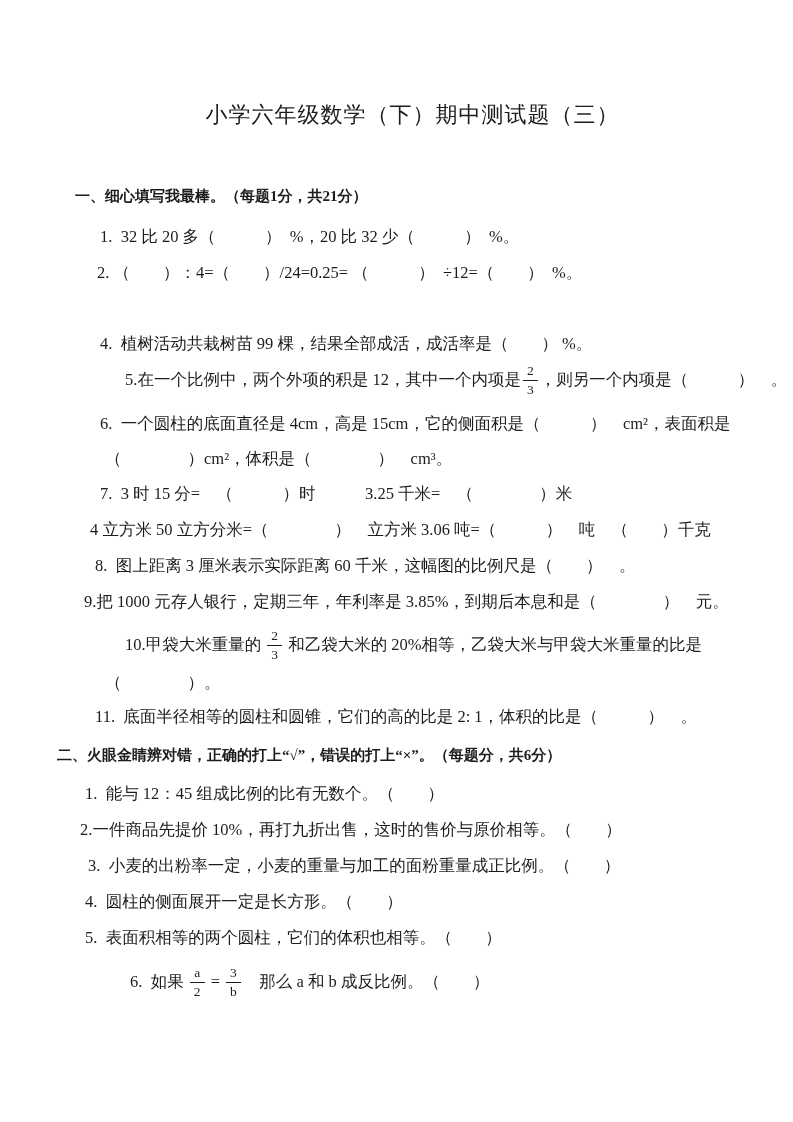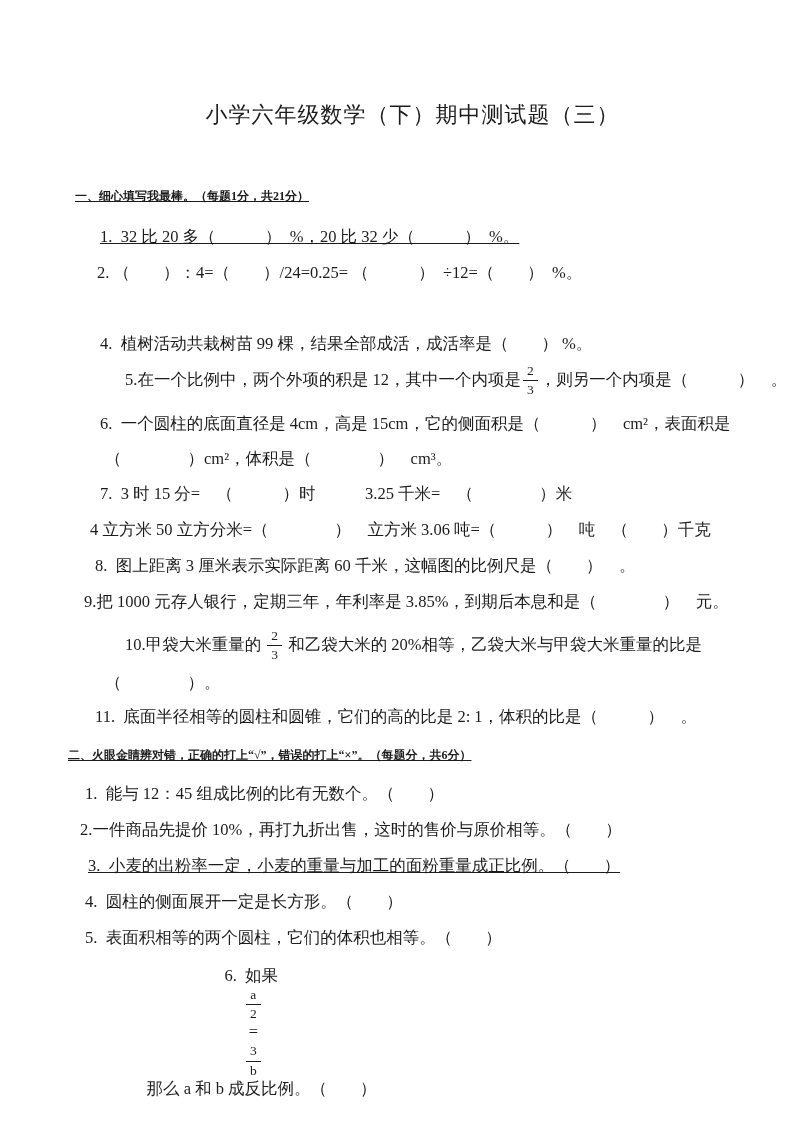--- a/index.html
+++ b/index.html
@@ -28,22 +28,21 @@
     letter-spacing: 1px;
     margin: 0;
   }
   .line {
     position: absolute;
     white-space: pre;
     line-height: 22px;
   }
   .heading {
     font-weight: bold;
-    font-size: 12px;
-    text-decoration: underline;
+    font-size: 15px;
   }
   .frac-line {
     display: flex;
     align-items: center;
     margin-left: 45px;
   }
   .frac-line > span {
     white-space: pre;
   }
   .frac {
@@ -66,21 +65,21 @@
 </style>
 </head>
 <body>
 
 <div class="page" style="background: rgb(255, 255, 255); color: rgb(28, 28, 28);">
 
   <h1 class="title">小学六年级数学（下）期中测试题（三）</h1>
 
   <div class="line heading" style="left:75px; top:185px;">一、细心填写我最棒。（每题1分，共21分）</div>
 
-  <div class="line" style="left:100px; top:226px;text-decoration:underline;">1.  32 比 20 多（　　　）  %，20 比 32 少（　　　）  %。</div>
+  <div class="line" style="left:100px; top:226px;">1.  32 比 20 多（　　　）  %，20 比 32 少（　　　）  %。</div>
   <div class="line" style="left:97px;  top:262px;">2. （　　）：4=（　　）/24=0.25= （　　　）  ÷12=（　　）  %。</div>
   <div class="line" style="left:100px; top:333px;">4.  植树活动共栽树苗 99 棵，结果全部成活，成活率是（　　） %。</div>
 
   <div class="line frac-line" style="left:80px; top:363px;">
     <span>5.在一个比例中，两个外项的积是 12，其中一个内项是</span>
     <span class="frac"><span class="fnum">2</span><span class="fden">3</span></span>
     <span>，则另一个内项是（　　　）　。</span>
   </div>
 
   <div class="line" style="left:100px; top:413px;">6.  一个圆柱的底面直径是 4cm，高是 15cm，它的侧面积是（　　　）　cm²，表面积是</div>
@@ -92,29 +91,29 @@
 
   <div class="line frac-line" style="left:80px; top:628px;">
     <span>10.甲袋大米重量的 </span>
     <span class="frac"><span class="fnum">2</span><span class="fden">3</span></span>
     <span> 和乙袋大米的 20%相等，乙袋大米与甲袋大米重量的比是</span>
   </div>
   <div class="line" style="left:105px; top:672px;">（　　　　）。</div>
 
   <div class="line" style="left:95px;  top:706px;">11.  底面半径相等的圆柱和圆锥，它们的高的比是 2: 1，体积的比是（　　　）　。</div>
 
-  <div class="line heading" style="left:68px; top:744px;">二、火眼金睛辨对错，正确的打上“√”，错误的打上“×”。（每题分，共6分）</div>
+  <div class="line heading" style="left:57px; top:744px;">二、火眼金睛辨对错，正确的打上“√”，错误的打上“×”。（每题分，共6分）</div>
 
   <div class="line" style="left:85px; top:783px;">1.  能与 12：45 组成比例的比有无数个。（　　）</div>
   <div class="line" style="left:80px; top:819px;">2.一件商品先提价 10%，再打九折出售，这时的售价与原价相等。（　　）</div>
-  <div class="line" style="left:88px; top:855px;text-decoration:underline;">3.  小麦的出粉率一定，小麦的重量与加工的面粉重量成正比例。（　　）</div>
+  <div class="line" style="left:88px; top:855px;">3.  小麦的出粉率一定，小麦的重量与加工的面粉重量成正比例。（　　）</div>
   <div class="line" style="left:85px; top:891px;">4.  圆柱的侧面展开一定是长方形。（　　）</div>
   <div class="line" style="left:85px; top:927px;">5.  表面积相等的两个圆柱，它们的体积也相等。（　　）</div>
 
-  <div class="line frac-line" style="left:85px; top:965px;flex-direction:column;">
+  <div class="line frac-line" style="left:85px; top:965px;">
     <span>6.  如果 </span>
     <span class="frac"><span class="fnum">a</span><span class="fden">2</span></span>
     <span> = </span>
     <span class="frac"><span class="fnum">3</span><span class="fden">b</span></span>
     <span>　那么 a 和 b 成反比例。（　　）</span>
   </div>
 
 </div>
 
 </body></html>

